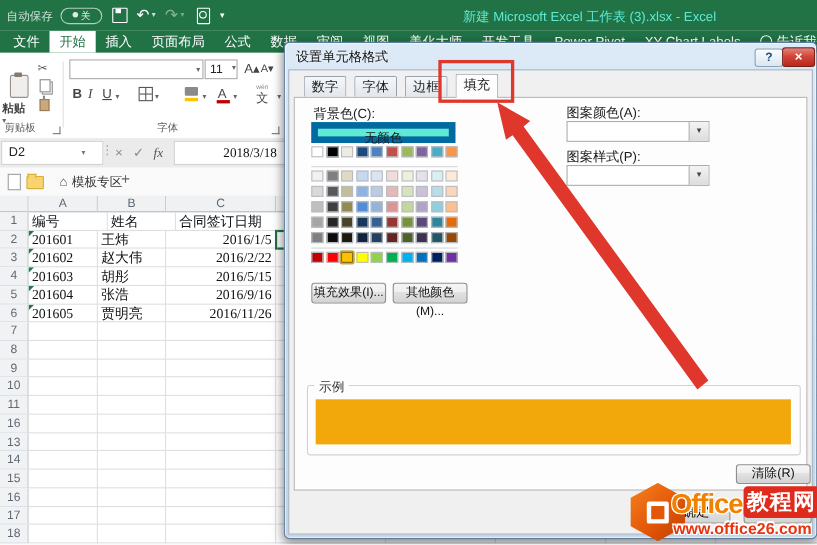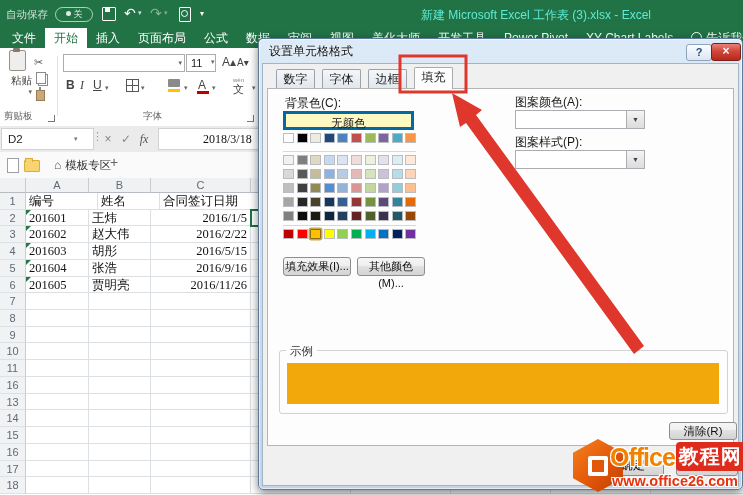--- a/index.html
+++ b/index.html
@@ -24,21 +24,21 @@
   #preview-ico:before{content:"";position:absolute;left:1px;top:2px;width:5px;height:5px;border:1.3px solid #fff;border-radius:50%;}
   #qat-more{left:200px;top:9px;font-size:8px;color:#fff;}
   #wintitle{position:absolute;left:421px;top:7px;color:#5eead4;font-size:12px;white-space:nowrap;}
   
   #rtabs{position:absolute;left:0;top:28px;width:743px;height:20px;background:#217346;display:flex;padding-left:3px;overflow:hidden;}
   .rtab{flex:0 0 auto;padding:0 9px;line-height:20px;font-size:12px;color:#fff;white-space:nowrap;}
   .rtab.active{background:#fff;color:#217346;}
   .rtab.tellme:before{content:"";display:inline-block;width:9px;height:9px;border:1px solid #fff;border-radius:50%;margin-right:4px;vertical-align:-1px;}
   
   #rbody{position:absolute;left:0;top:48px;width:743px;height:78px;background:#fff;border-bottom:1px solid #D5D3D1;}
-  #paste-btn{position:absolute;left:2px;top:0;width:30px;height:58px;text-align:right;}
+  #paste-btn{position:absolute;left:2px;top:18px;width:30px;height:58px;text-align:left;font-weight:bold;}
   #paste-clip{margin:2px auto 0;width:15px;height:19px;background:#F0EEEC;border:1px solid #9A8F85;border-radius:2px;position:relative;}
   #paste-clip:before{content:"";position:absolute;left:3px;top:-3px;width:7px;height:4px;background:#857a6f;border-radius:1px;}
   #paste-label{font-size:10.5px;color:#444;margin-top:3px;}
   #paste-dd{font-size:7px;color:#666;}
   .mini-ico{position:absolute;font-size:11px;color:#5a5a5a;line-height:12px;}
   #cut-ico{left:34px;top:8px;}
   #copy-ico{left:36px;top:24px;width:8px;height:10px;border:1px solid #8a8a8a;background:#fff;box-shadow:2px 2px 0 -1px #fff,2px 2px 0 0 #8a8a8a;}
   #fmt-ico{left:36px;top:42px;width:7px;height:9px;background:#C9A87C;border:1px solid #9a7b50;}
   #fmt-ico:before{content:"";position:absolute;left:2px;top:-4px;width:2px;height:4px;background:#8a8a8a;}
   .grp-label{position:absolute;bottom:3px;font-size:9.5px;color:#5f5f5f;}
@@ -101,21 +101,21 @@
        background:linear-gradient(#FBFDFE,#D9E6F2);color:#1F4E79;font-weight:bold;font-size:11px;text-align:center;line-height:14px;}
   #dlg-close{position:absolute;left:452px;top:4px;width:28px;height:16px;border:1px solid #7C1F16;border-radius:3px;
        background:linear-gradient(#E98178,#D0473A 45%,#B8281B);color:#fff;font-weight:bold;font-size:12px;text-align:center;line-height:15px;}
   #dlg-body{position:absolute;left:3px;top:24px;width:477px;height:423px;background:#F0F0F0;border:1px solid #A3B4C4;box-sizing:border-box;}
   #dtabs{position:absolute;left:13px;top:3px;display:flex;}
   .dtab{width:37px;height:18px;margin-right:7px;margin-top:2px;text-align:center;line-height:18px;font-size:12px;color:#1a1a1a;
        background:linear-gradient(#F4F7FA,#E2E7ED);border:1px solid #9AA2AC;border-bottom:none;border-radius:2px 2px 0 0;}
   .dtab.active{height:21px;margin-top:0;background:#FDFDFD;border-color:#ABABAB;position:relative;z-index:2;}
   #dpage{position:absolute;left:4px;top:24px;width:467px;height:358px;background:#FDFDFD;border:1px solid #B5B5B5;box-sizing:border-box;}
   .dlabel{position:absolute;font-size:12px;color:#1a1a1a;}
-  #nocolor-btn{position:absolute;left:15px;top:22px;width:131px;height:19px;background:#fef9c3;border:3px solid #0369a1;
+  #nocolor-btn{position:absolute;left:15px;top:22px;width:131px;height:19px;background:#5eead4;border:6px solid #0369a1;
        font-size:11.5px;text-align:center;line-height:18px;color:#1a1a1a;box-sizing:border-box;}
   #palette{position:absolute;left:15px;top:44px;width:140px;height:110px;}
   .swatch{position:absolute;width:11px;height:10px;border:1px solid #B9BDC1;box-sizing:border-box;}
   .swatch.sel{border:1px solid #8A6D1B;box-shadow:0 0 0 1.5px #C9A84C;border-radius:1px;}
   .psep{position:absolute;left:0;width:133px;height:1px;background:#D8D8D8;}
   .w7btn{background:linear-gradient(#F5F5F5,#EFEFEF 45%,#E2E2E2 46%,#D3D3D3);border:1px solid #8E8E8E;border-radius:3px;
        color:#111;text-align:center;box-sizing:border-box;}
   #fx-effects{position:absolute;left:15px;top:168px;width:68px;height:19px;font-size:11px;line-height:17px;}
   #more-colors{position:absolute;left:89px;top:168px;width:68px;height:19px;font-size:11px;line-height:17px;}
   .combo{position:absolute;width:130px;height:19px;background:#fff;border:1px solid #ABADB3;box-sizing:border-box;}

